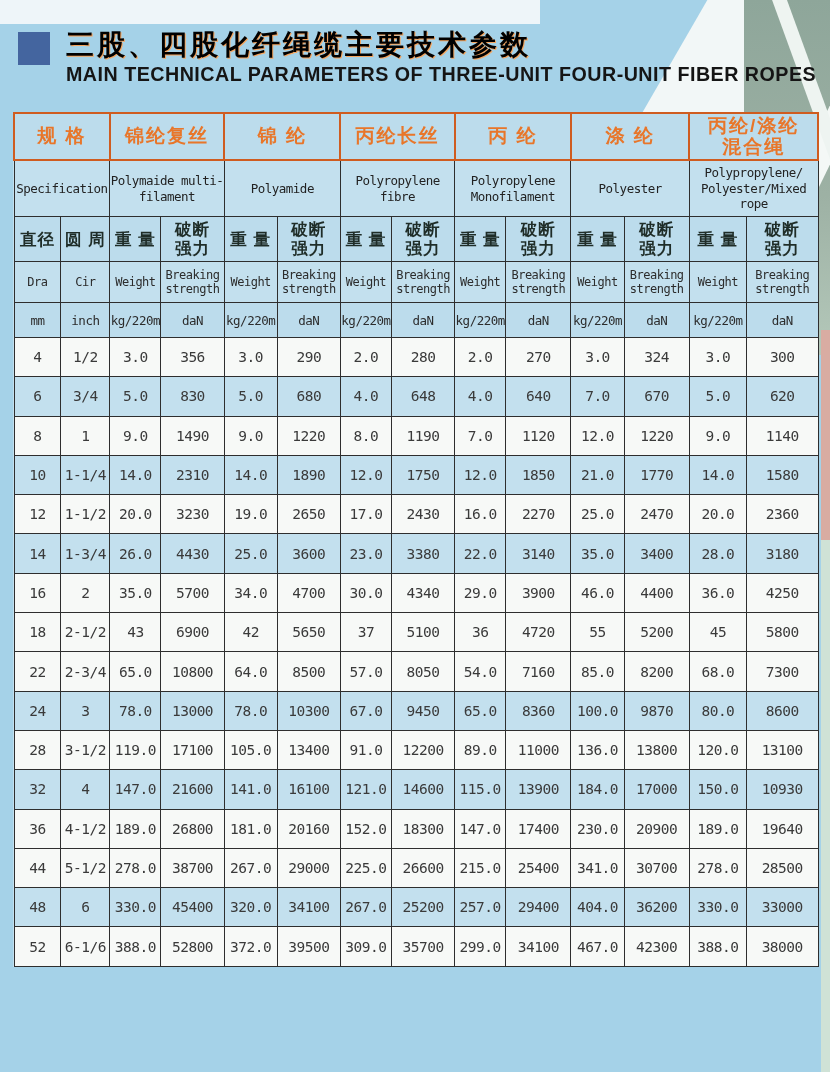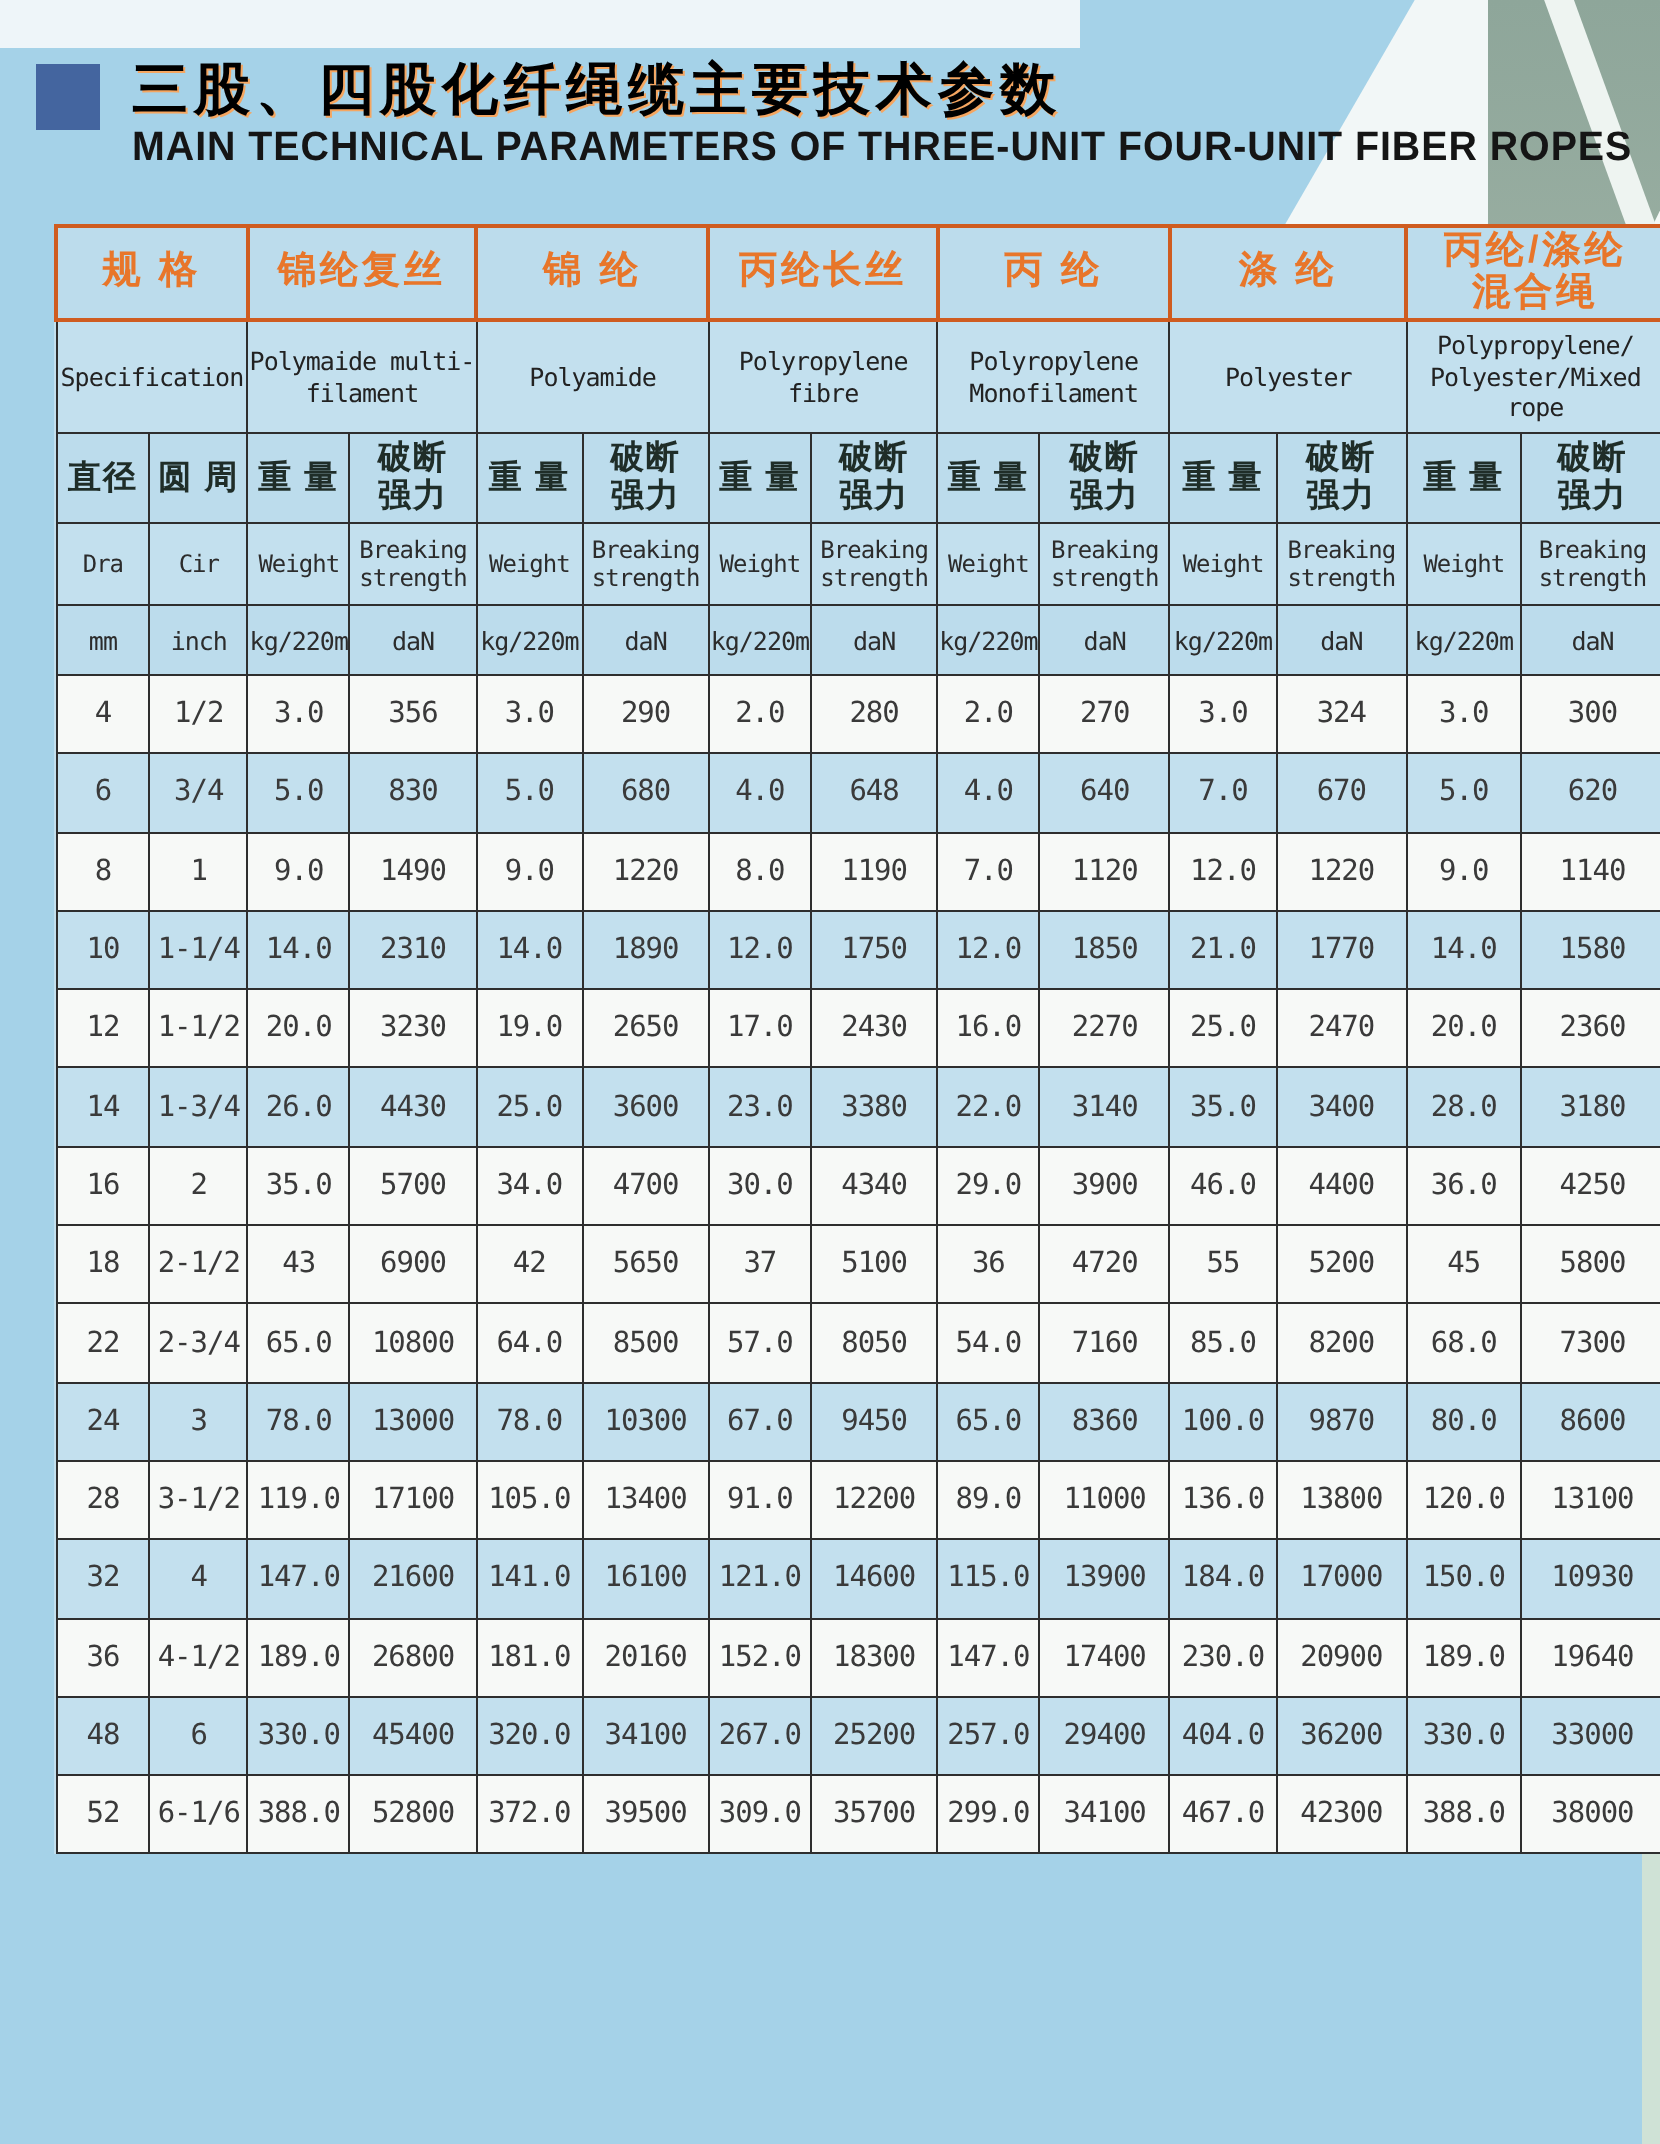--- a/index.html
+++ b/index.html
@@ -28,21 +28,21 @@
     font-size:28px;color:#000000;letter-spacing:3px;
     text-shadow:1px 1px 0 #f5a661;
   }
   .title-en{
     position:absolute;left:48px;top:36px;margin:0;white-space:nowrap;
     font-family:"Liberation Sans",sans-serif;font-weight:bold;
     font-size:20.5px;color:#151515;letter-spacing:.5px;transform:scaleX(.96);transform-origin:left;
   }
 
   
-  .tbl-wrap{position:absolute;z-index:1;left:27px;top:112px;width:728px;}
+  .tbl-wrap{position:absolute;z-index:1;left:13px;top:112px;width:728px;}
   table{border-collapse:collapse;table-layout:fixed;width:806px;background:#c3e0ee;}
   th,td{border:1.5px solid #2e2e2e;padding:0;text-align:center;vertical-align:middle;
         color:#333;overflow:hidden;}
   
   tr.grp th{
     border:2px solid #cf5c20;background:#bcdcec;
     font-family:"Liberation Sans",sans-serif;font-weight:bold;
     font-size:19px;color:#e8762a;letter-spacing:2px;
     height:45px;white-space:pre-line;line-height:1.1;
   }
@@ -394,20 +394,36 @@
           <td>20160</td>
           <td>152.0</td>
           <td>18300</td>
           <td>147.0</td>
           <td>17400</td>
           <td>230.0</td>
           <td>20900</td>
           <td>189.0</td>
           <td>19640</td>
         </tr>
+        <tr>
+          <td>44</td>
+          <td>5-1/2</td>
+          <td>278.0</td>
+          <td>38700</td>
+          <td>267.0</td>
+          <td>29000</td>
+          <td>225.0</td>
+          <td>26600</td>
+          <td>215.0</td>
+          <td>25400</td>
+          <td>341.0</td>
+          <td>30700</td>
+          <td>278.0</td>
+          <td>28500</td>
+        </tr>
         <tr class="shade">
           <td>48</td>
           <td>6</td>
           <td>330.0</td>
           <td>45400</td>
           <td>320.0</td>
           <td>34100</td>
           <td>267.0</td>
           <td>25200</td>
           <td>257.0</td>

